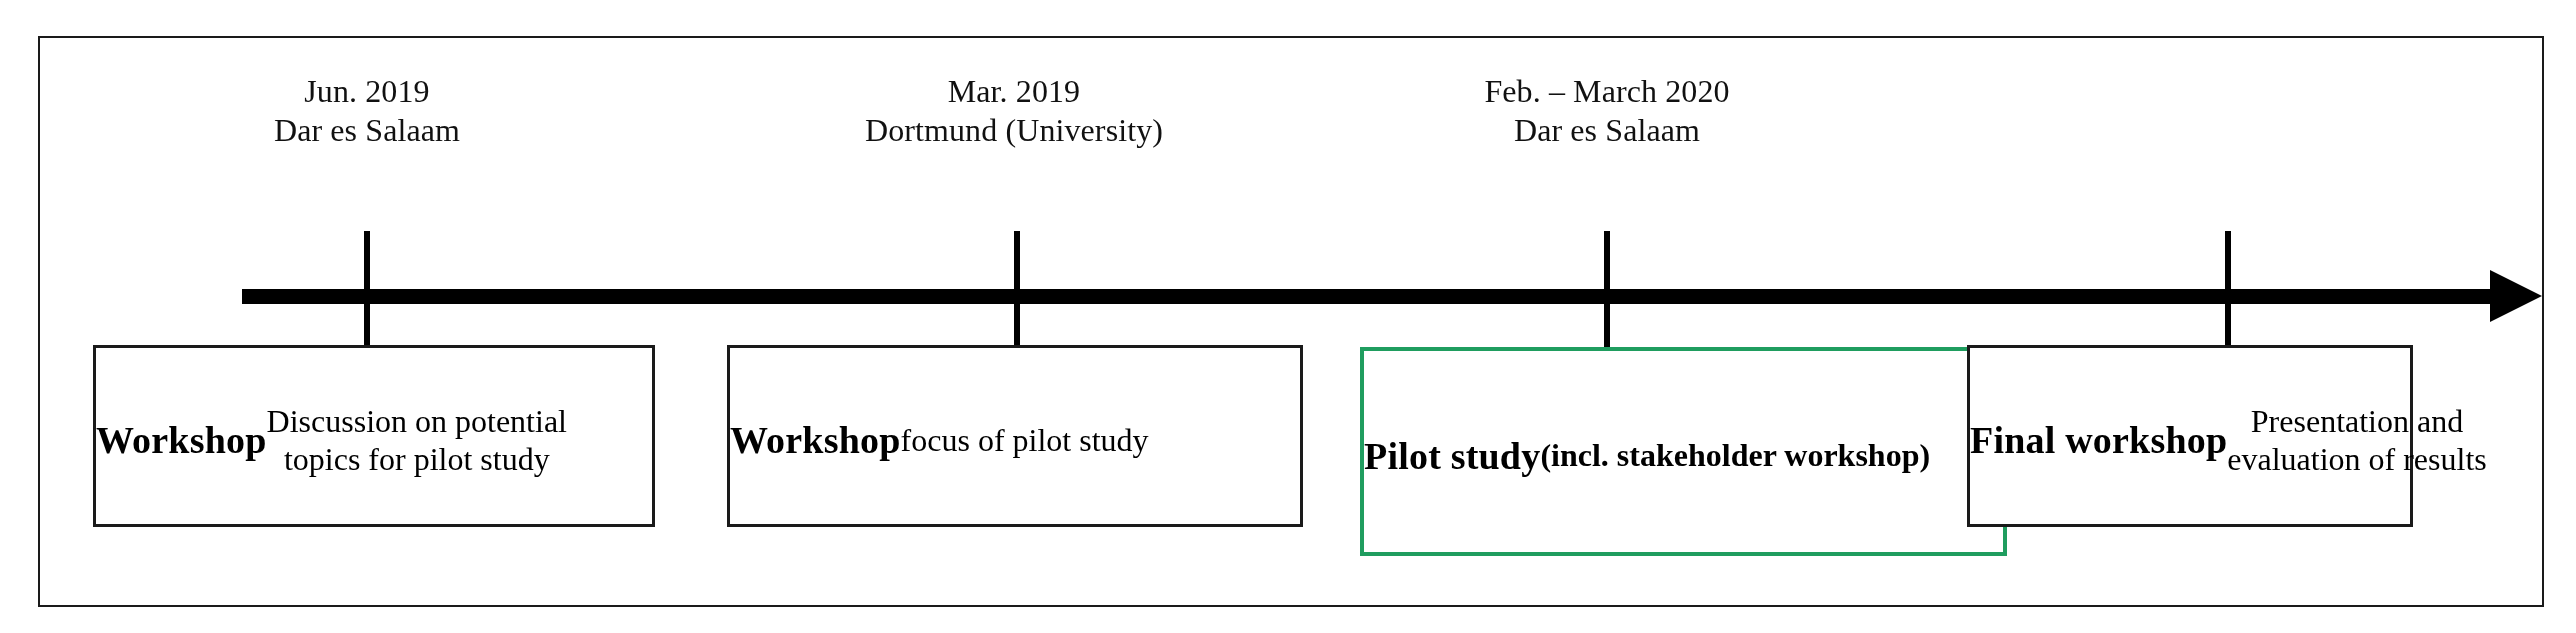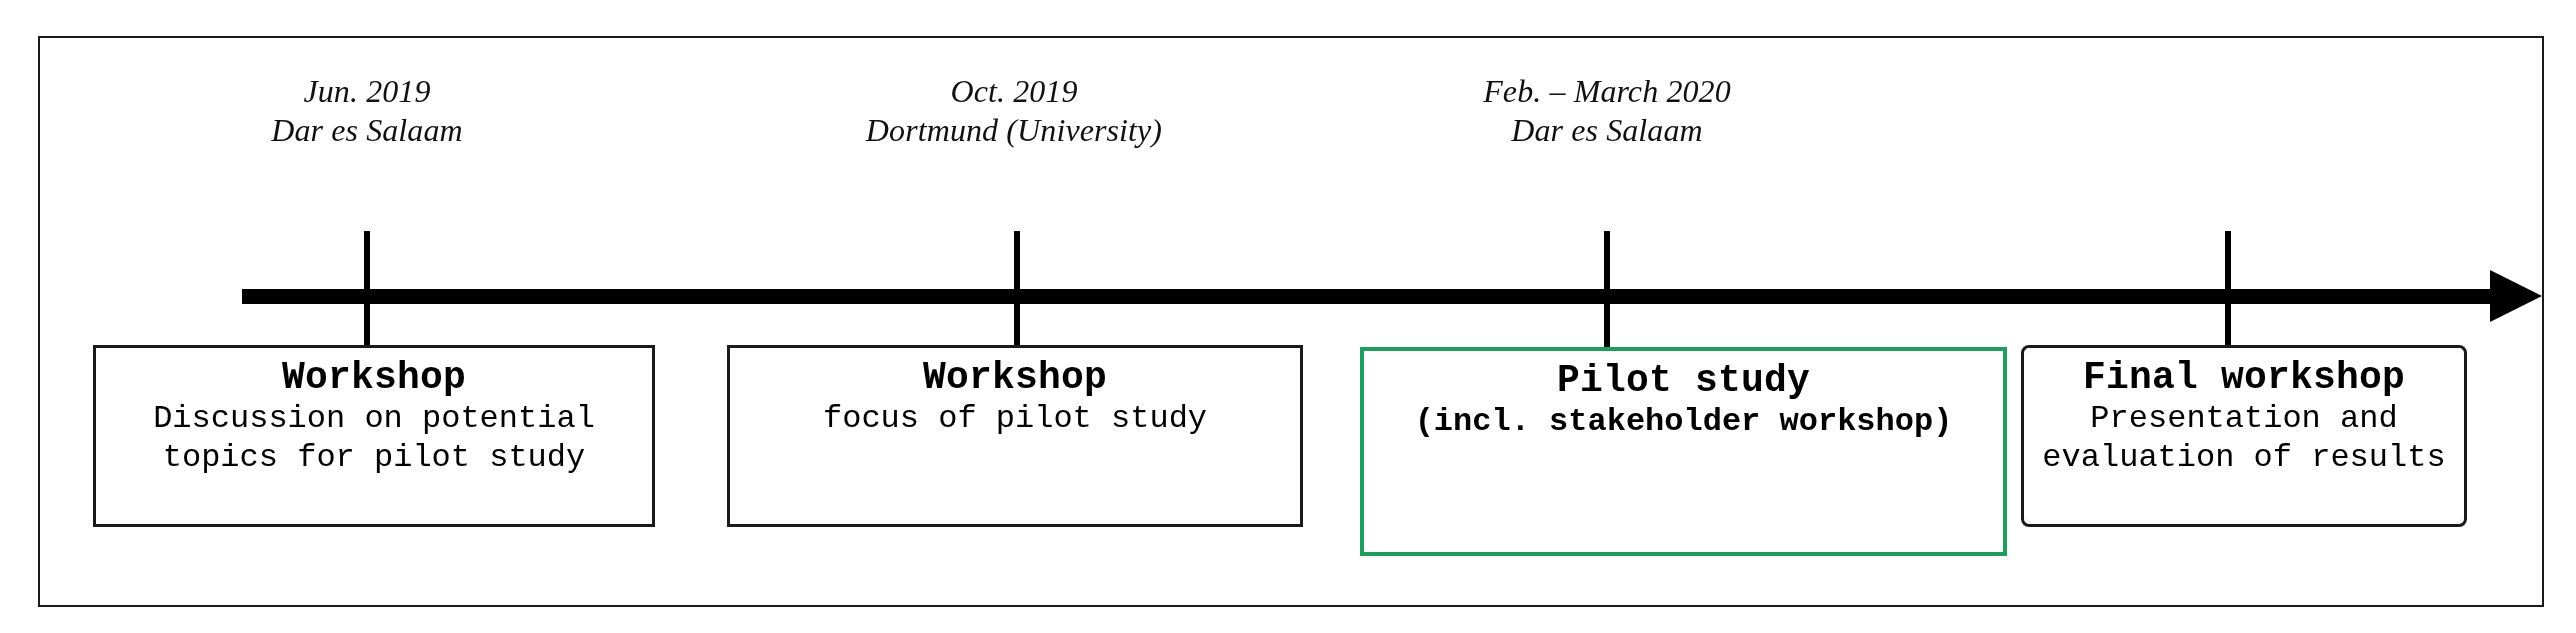--- a/index.html
+++ b/index.html
@@ -64,37 +64,34 @@
 
   
   .caption {
     position: absolute;
     text-align: center;
     font-size: 32px;
     line-height: 1.22;
     letter-spacing: 0.1px;
     color: #111111;
     white-space: nowrap;
-    font-style: italic;
   }
   .caption .cap-line { display: block; }
 
   
   .box {
     position: absolute;
     box-sizing: border-box;
     background: #ffffff;
     border: 3.4px solid #1a1a1a;
     display: flex;
-    flex-direction: column;
     align-items: center;
     justify-content: flex-start;
     padding-top: 8.2px;
     text-align: center;
-    font-family: Liberation Mono, monospace;
   }
   .box.highlight {
     border-color: #1f9d5f;
     border-width: 4.1px;
   }
   .box-title {
     font-size: 38px;
     font-weight: bold;
     line-height: 1.16;
     letter-spacing: 0.2px;
@@ -126,21 +123,21 @@
     <div class="tick" style="left:974px;"></div>
     <div class="tick" style="left:1564px;"></div>
     <div class="tick" style="left:2185px;"></div>
 
     <div class="caption" style="left:69px; top:34px; width:516px;">
       <span class="cap-line">Jun. 2019</span>
       <span class="cap-line">Dar es Salaam</span>
     </div>
 
     <div class="caption" style="left:716px; top:34px; width:516px;">
-      <span class="cap-line">Oct. 2019</span>
+      <span class="cap-line">Mar. 2019</span>
       <span class="cap-line">Dortmund (University)</span>
     </div>
 
     <div class="caption" style="left:1309px; top:34px; width:516px;">
       <span class="cap-line">Feb. – March 2020</span>
       <span class="cap-line">Dar es Salaam</span>
     </div>
 
 
     <div class="box" style="left:53px; top:307px; width:562px; height:182px;">
@@ -156,21 +153,21 @@
       <div class="box-desc">
         <span class="desc-line">focus of pilot study</span>
       </div>
     </div>
 
     <div class="box highlight" style="left:1320px; top:309px; width:647px; height:209px;">
       <div class="box-title">Pilot study</div>
       <div class="box-subtitle">(incl. stakeholder workshop)</div>
     </div>
 
-    <div class="box" style="left:1981px; top:307px; width:446px; height:182px;border-radius:8px;">
+    <div class="box" style="left:1927px; top:307px; width:446px; height:182px;">
       <div class="box-title">Final workshop</div>
       <div class="box-desc">
         <span class="desc-line">Presentation and</span>
         <span class="desc-line">evaluation of results</span>
       </div>
     </div>
 
   </div>
 </div>
 

